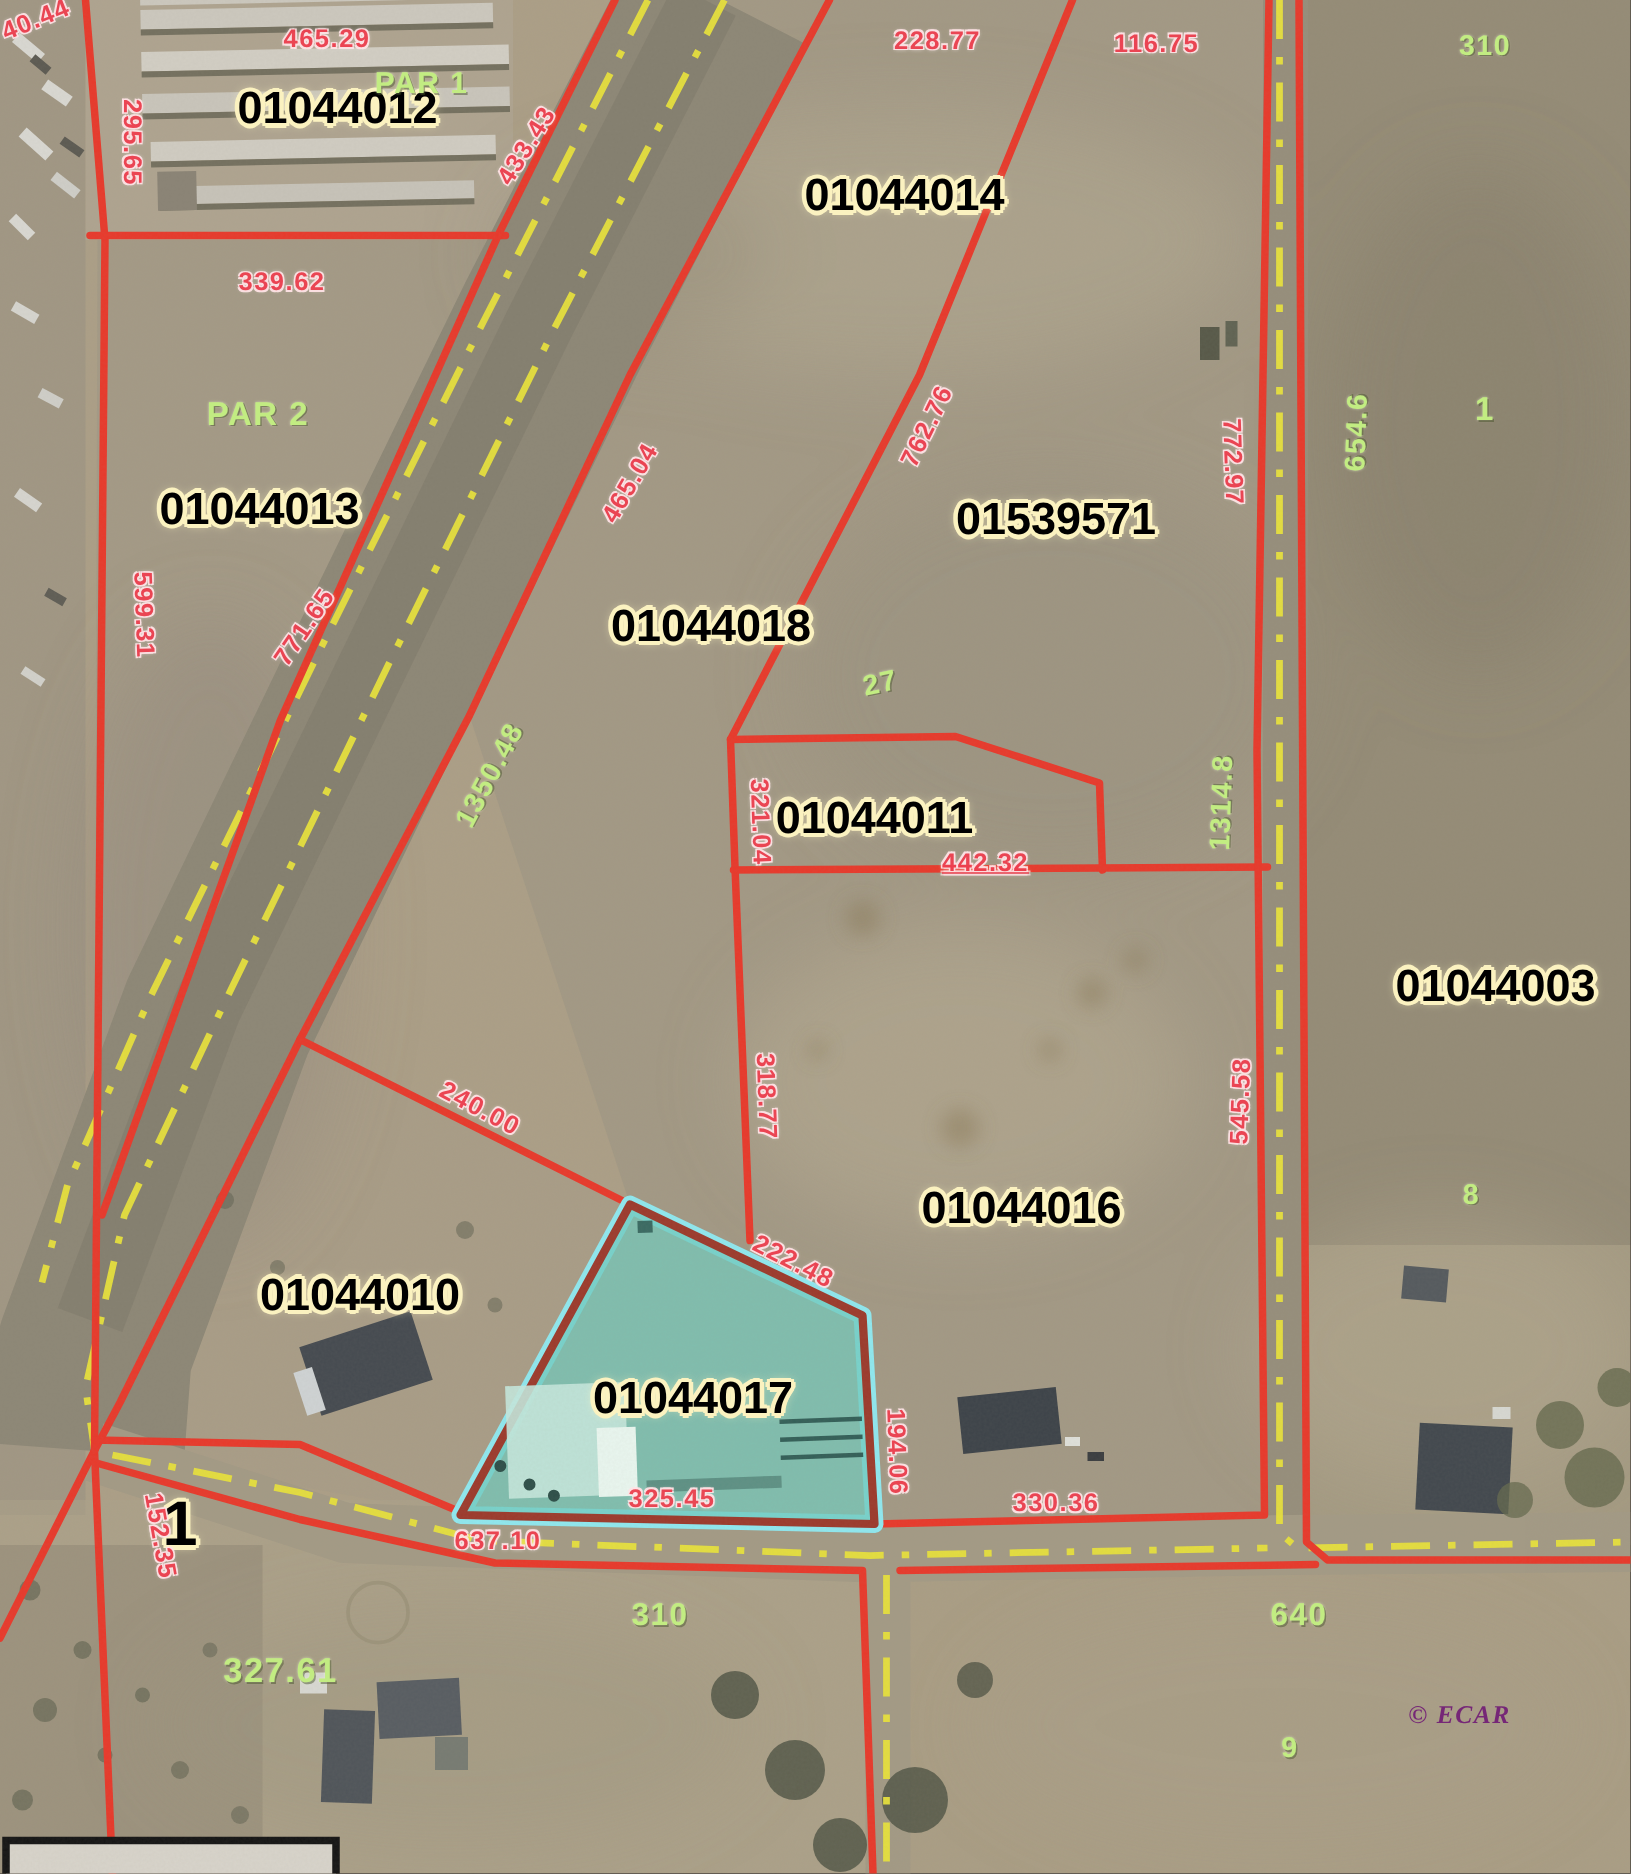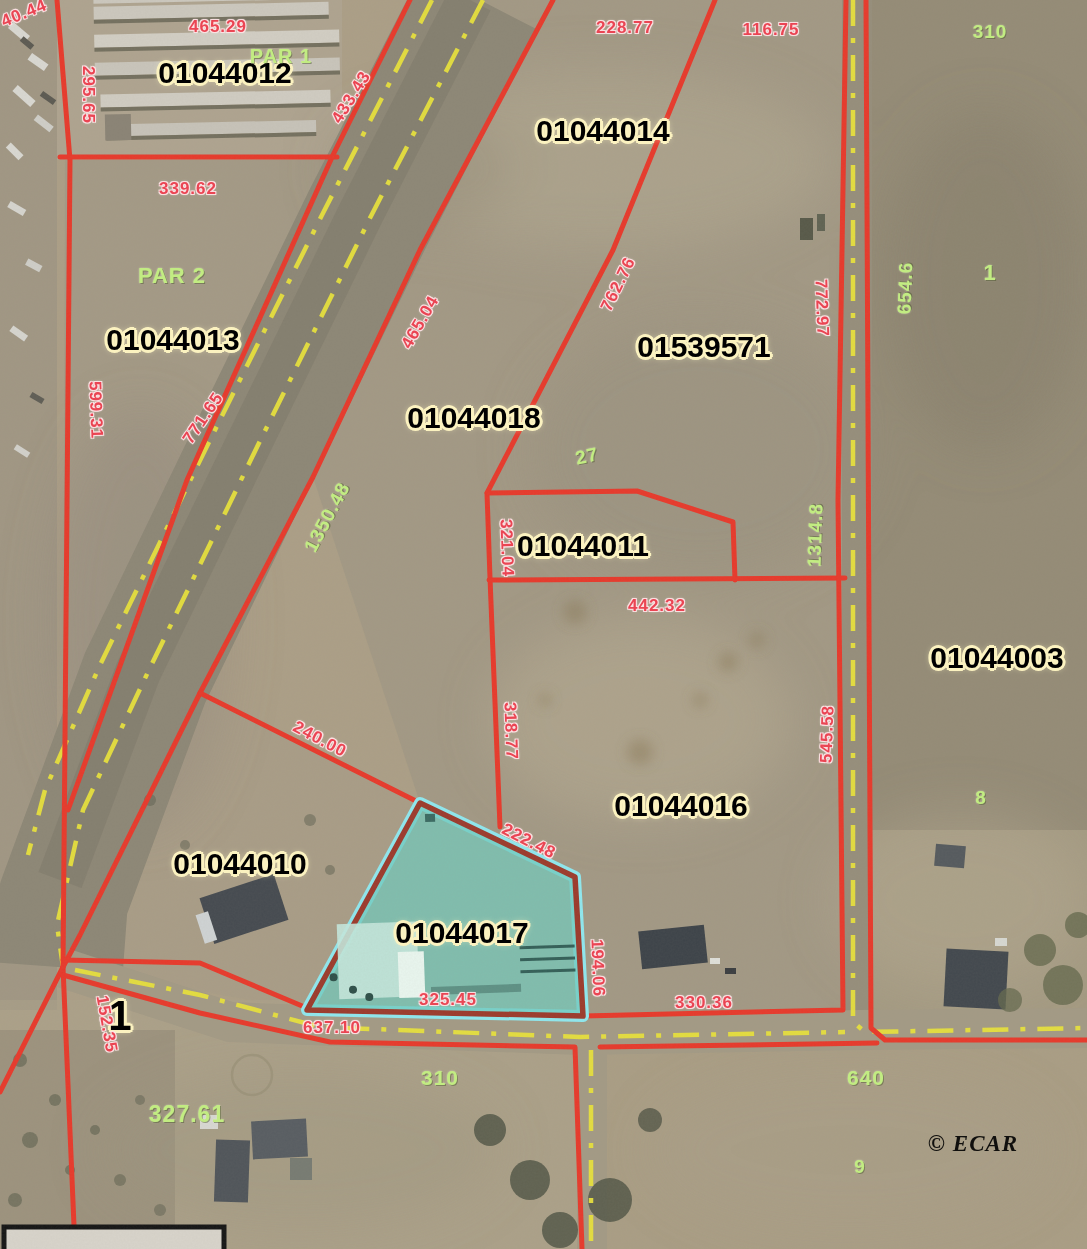--- a/index.html
+++ b/index.html
@@ -19,21 +19,21 @@
   .lbl-red{
     color:#ee4050;font-weight:700;font-size:17px;letter-spacing:1px;
     text-shadow:-1px -1px 0 #ffe3e6,1px -1px 0 #ffe3e6,-1px 1px 0 #ffe3e6,1px 1px 0 #ffe3e6,0 0 3px #fff2f2;
     opacity:.95;
   }
   .lbl-green{
     color:#c2ec82;font-weight:700;font-size:19px;letter-spacing:1px;
     text-shadow:1px 1px 0 rgba(60,70,30,.45),0 0 2px rgba(240,255,210,.6);
   }
   .lbl-wm{
-    color:#000000;font-weight:600;font-size:23px;font-style:italic;letter-spacing:1px;opacity:.9;
+    color:#701a75;font-weight:600;font-size:17px;font-style:italic;letter-spacing:1px;opacity:.9;
     font-family:"Liberation Serif", serif;
   }
 </style>
 </head>
 <body>
 
 <div id="map-stage">
   <svg id="basemap" width="1087" height="1249" viewBox="0 0 1087 1249" xmlns="http://www.w3.org/2000/svg">
     <defs>
       <filter id="blur25" x="-40%" y="-40%" width="180%" height="180%">
@@ -232,21 +232,21 @@
       <div class="lbl lbl-red" style="left: 351px; top: 97px; transform: translate(-50%, -50%) rotate(-58deg);">433.43</div>
       <div class="lbl lbl-red" style="left: 625px; top: 27px; transform: translate(-50%, -50%) rotate(0deg);">228.77</div>
       <div class="lbl lbl-red" style="left: 771px; top: 29px; transform: translate(-50%, -50%) rotate(0deg);">116.75</div>
       <div class="lbl lbl-red" style="left: 188px; top: 188px; transform: translate(-50%, -50%) rotate(0deg);">339.62</div>
       <div class="lbl lbl-red" style="left: 96px; top: 410px; transform: translate(-50%, -50%) rotate(88deg);">599.31</div>
       <div class="lbl lbl-red" style="left: 203px; top: 418px; transform: translate(-50%, -50%) rotate(-56deg);">771.65</div>
       <div class="lbl lbl-red" style="left: 420px; top: 322px; transform: translate(-50%, -50%) rotate(-60deg);">465.04</div>
       <div class="lbl lbl-red" style="left: 618px; top: 284px; transform: translate(-50%, -50%) rotate(-64deg);">762.76</div>
       <div class="lbl lbl-red" style="left: 822px; top: 308px; transform: translate(-50%, -50%) rotate(88deg);">772.97</div>
       <div class="lbl lbl-red" style="left: 507px; top: 548px; transform: translate(-50%, -50%) rotate(88deg);">321.04</div>
-      <div class="lbl lbl-red" style="left: 657px; top: 605px; transform: translate(-50%, -50%) rotate(0deg);">442.32</div>
+      <div class="lbl lbl-red" style="left: 657px; top: 575px; transform: translate(-50%, -50%) rotate(0deg); text-decoration: underline;">442.32</div>
       <div class="lbl lbl-red" style="left: 511px; top: 731px; transform: translate(-50%, -50%) rotate(88deg);">318.77</div>
       <div class="lbl lbl-red" style="left: 827px; top: 734px; transform: translate(-50%, -50%) rotate(-88deg);">545.58</div>
       <div class="lbl lbl-red" style="left: 320px; top: 739px; transform: translate(-50%, -50%) rotate(28deg);">240.00</div>
       <div class="lbl lbl-red" style="left: 529px; top: 841px; transform: translate(-50%, -50%) rotate(27deg);">222.48</div>
       <div class="lbl lbl-red" style="left: 598px; top: 968px; transform: translate(-50%, -50%) rotate(88deg);">194.06</div>
       <div class="lbl lbl-red" style="left: 704px; top: 1002px; transform: translate(-50%, -50%) rotate(0deg);">330.36</div>
       <div class="lbl lbl-red" style="left: 448px; top: 999px; transform: translate(-50%, -50%) rotate(0deg);">325.45</div>
       <div class="lbl lbl-red" style="left: 332px; top: 1027px; transform: translate(-50%, -50%) rotate(0deg);">637.10</div>
       <div class="lbl lbl-red" style="left: 107px; top: 1024px; transform: translate(-50%, -50%) rotate(80deg);">152.35</div>
       <div class="lbl lbl-green" style="left: 281px; top: 56px; transform: translate(-50%, -50%) rotate(0deg); font-size: 20px;">PAR 1</div>

